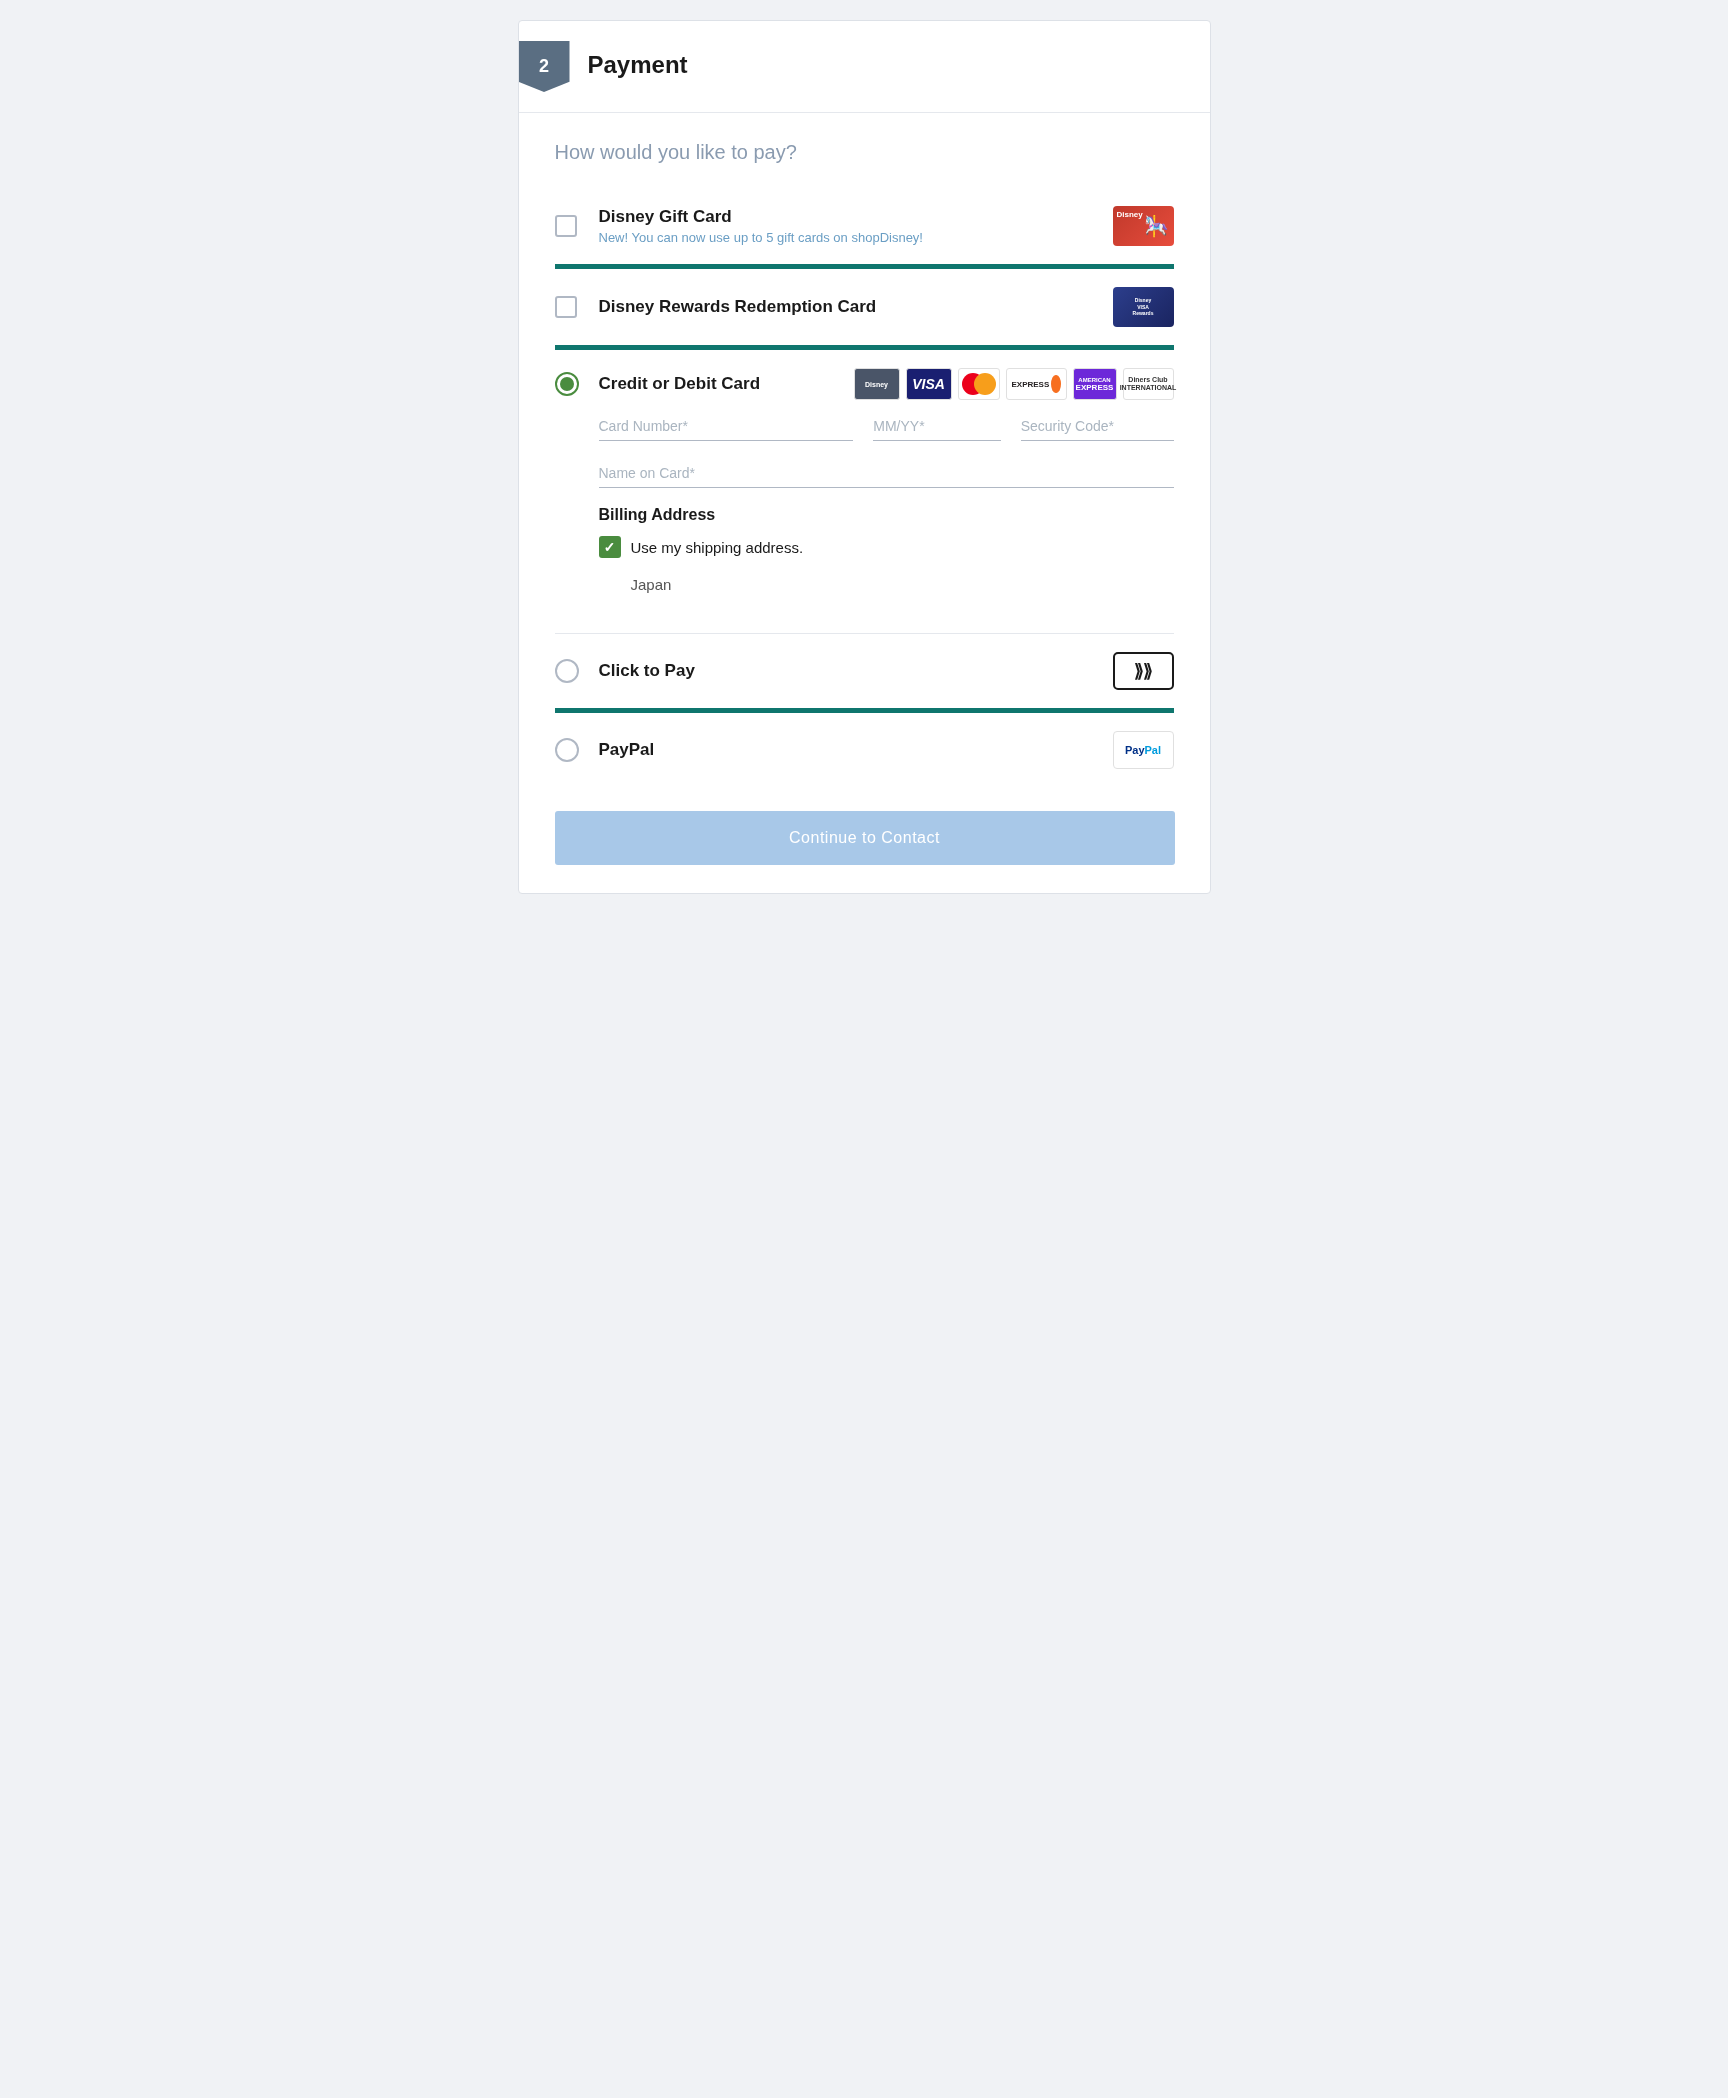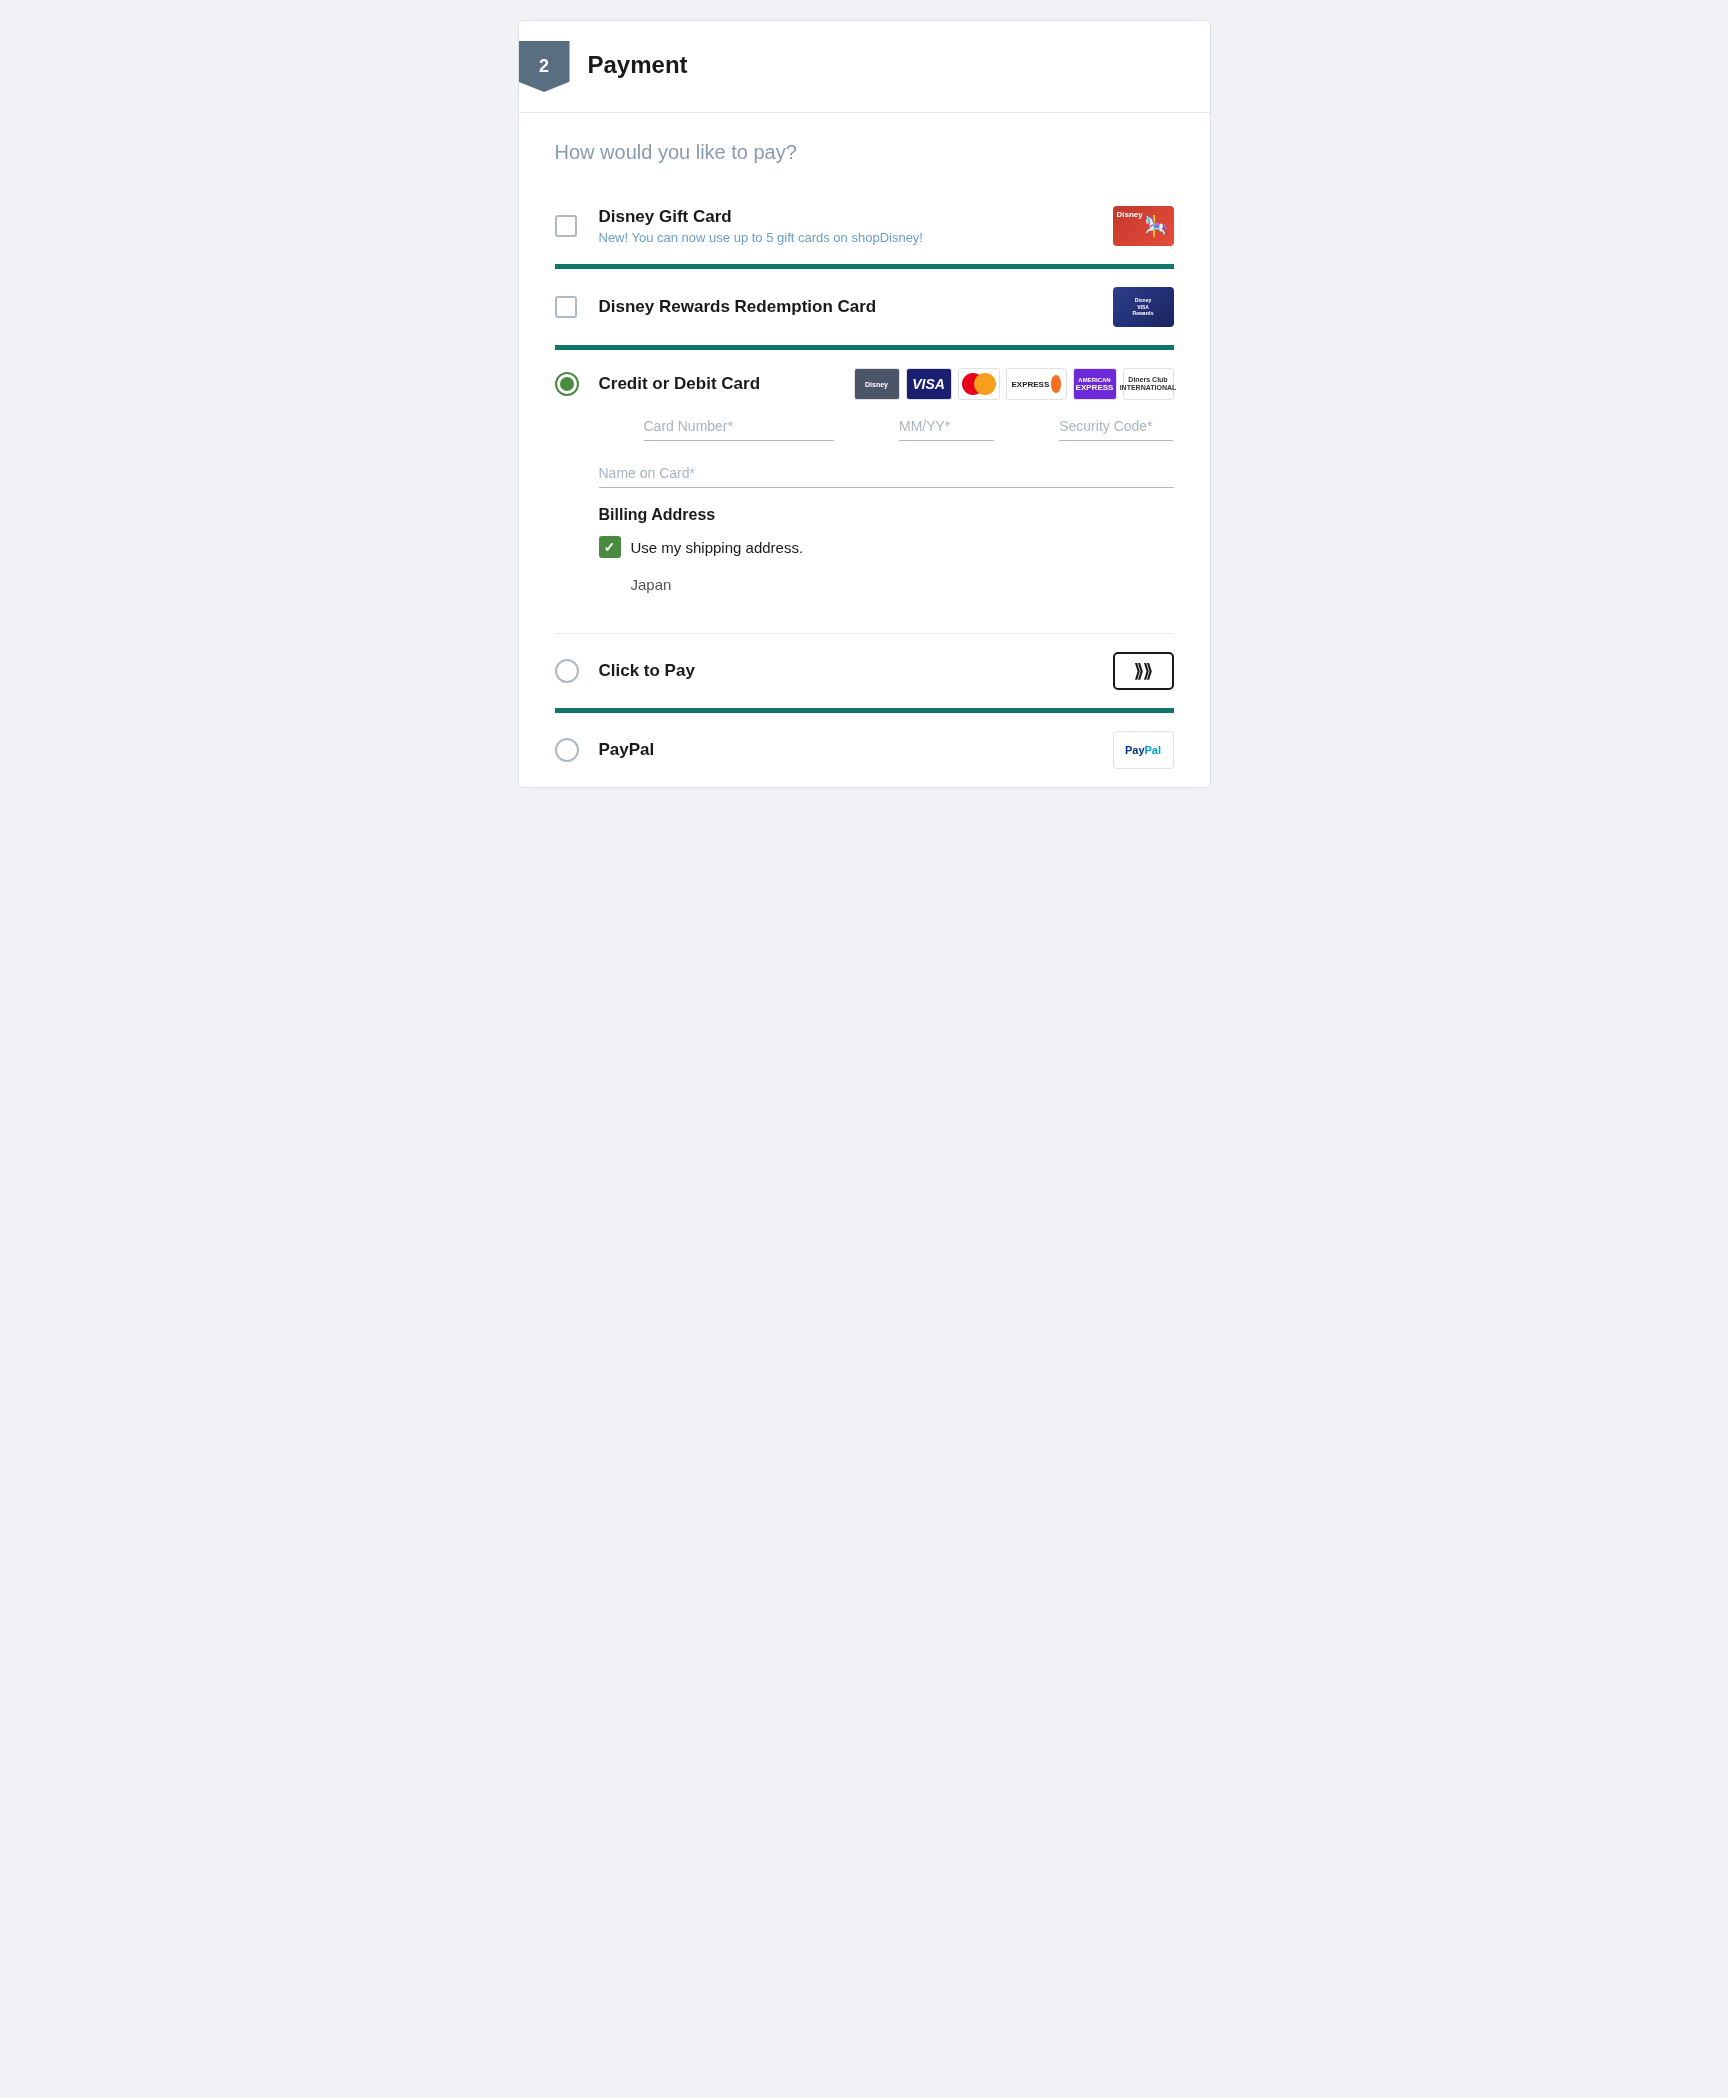--- a/index.html
+++ b/index.html
@@ -261,21 +261,20 @@
     .input-field {
       flex: 1;
       border: none;
       border-bottom: 1px solid #b0b8c4;
       padding: 8px 0 6px 0;
       font-size: 14px;
       color: #999;
       background: transparent;
       outline: none;
       width: 100%;
-      margin-left: 45px;
     }
     .input-field::placeholder {
       color: #aab5c0;
     }
     .input-field-name {
       width: 100%;
       border: none;
       border-bottom: 1px solid #b0b8c4;
       padding: 8px 0 6px 0;
       font-size: 14px;
@@ -529,14 +528,15 @@
         <div class="option-label">PayPal</div>
       </div>
       <div class="option-icon">
         <div class="paypal-logo">
           <span class="paypal-text">Pay<span>Pal</span></span>
         </div>
       </div>
     </div>
   </div>
 
+  <button class="continue-btn">Continue to Contact</button>
 </div>
 
 
 </body></html>

